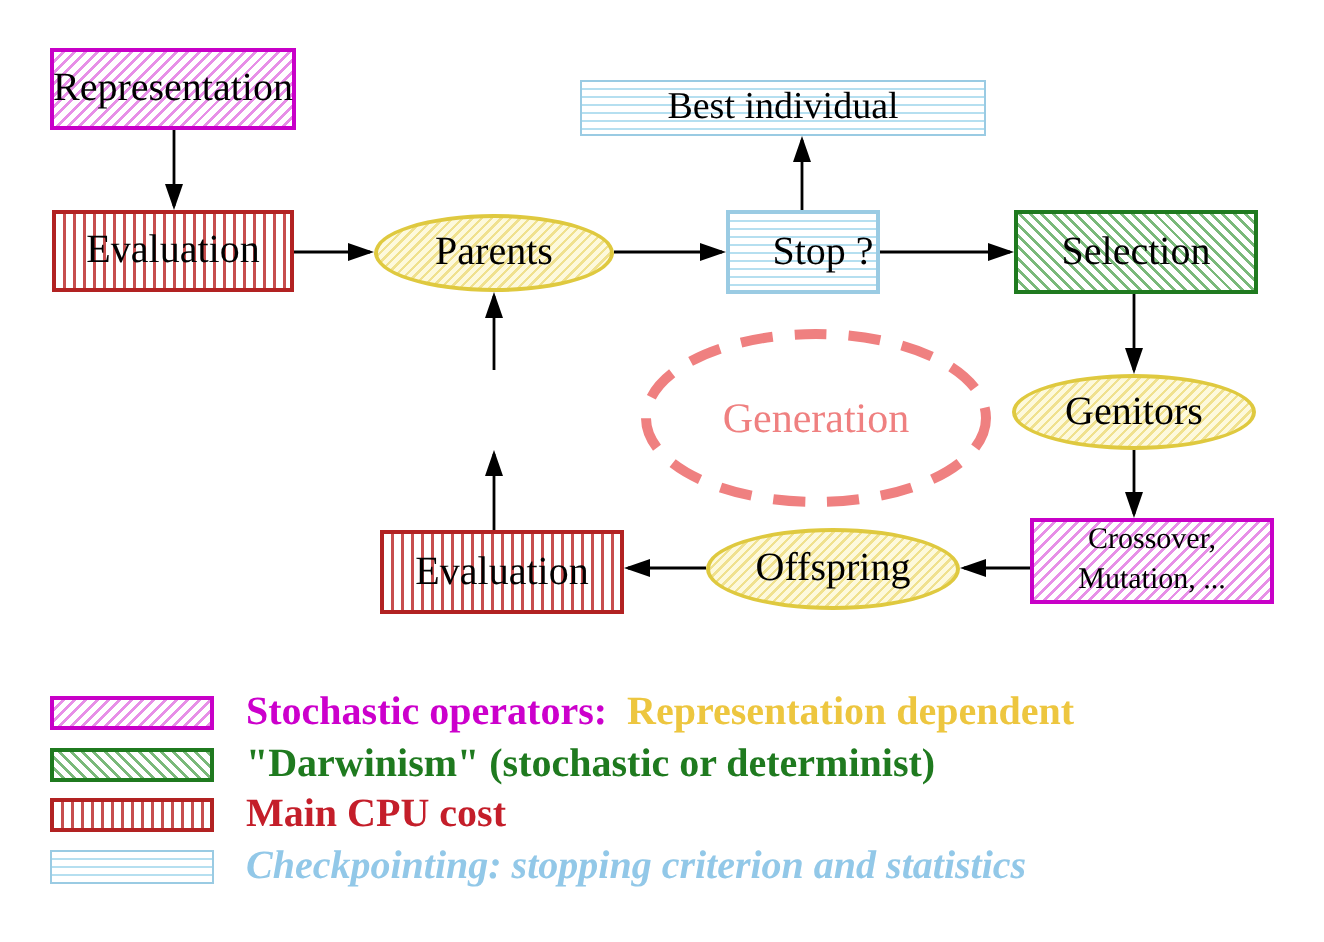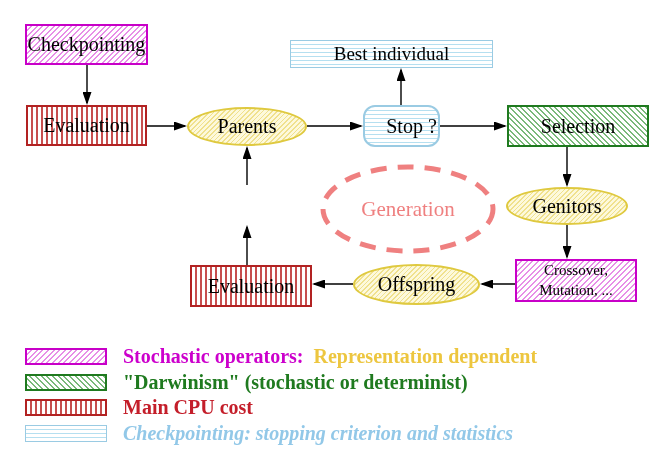--- a/index.html
+++ b/index.html
@@ -26,29 +26,29 @@
   }
   .stripes-blue{
     background:repeating-linear-gradient(180deg,#ffffff 0 2.8px,#b5dff0 2.8px 4px);
     border:1px solid #9acbe3;
   }
   .hatch-yellow{
     background:repeating-linear-gradient(135deg,#fdf9dc 0 2.2px,#f0e18e 2.2px 3.4px);
     border:2px solid #dfc93f;
   }
   .ellipse{border-radius:50%;}
-  .rounded{border-radius:12px;padding-left:20px;}
+  .rounded{border-radius:0;padding-left:20px;}
 
   
   #n-initialisation{left:25px;top:24px;width:123px;height:41px;}
   #n-evaluation-top{left:26px;top:105px;width:121px;height:41px;}
   #n-parents{left:187px;top:107px;width:120px;height:39px;border-width:2px;}
   #n-best-individual{left:290px;top:40px;width:203px;height:28px;font-size:19px;}
   #n-stop{left:363px;top:105px;width:77px;height:42px;border-width:2px;}
-  #n-selection{left:507px;top:105px;width:142px;height:42px;}
+  #n-selection{left:507px;top:105px;width:122px;height:42px;}
   #n-genitors{left:506px;top:187px;width:122px;height:38px;}
   #n-crossover{left:515px;top:259px;width:122px;height:43px;font-size:15px;line-height:1.3;flex-direction:column;}
   #n-offspring{left:353px;top:264px;width:127px;height:41px;}
   #n-evaluation-bottom{left:190px;top:265px;width:122px;height:42px;}
   #n-replacement{left:185px;top:185px;width:122px;height:40px;font-size:18px;}
   #n-generation{
     left:323px;top:167px;width:170px;height:84px;border:none;background:none;
     color:#ef8080;font-size:21px;
   }
 
@@ -88,21 +88,21 @@
     <line x1="440" y1="126" x2="505" y2="126" stroke="#000" stroke-width="1.4" marker-end="url(#ah)"></line>
     <line x1="567" y1="147" x2="567" y2="185" stroke="#000" stroke-width="1.4" marker-end="url(#ah)"></line>
     <line x1="567" y1="225" x2="567" y2="257" stroke="#000" stroke-width="1.4" marker-end="url(#ah)"></line>
     <line x1="515" y1="284" x2="482" y2="284" stroke="#000" stroke-width="1.4" marker-end="url(#ah)"></line>
     <line x1="353" y1="284" x2="314" y2="284" stroke="#000" stroke-width="1.4" marker-end="url(#ah)"></line>
     <line x1="247" y1="265" x2="247" y2="227" stroke="#000" stroke-width="1.4" marker-end="url(#ah)"></line>
     <line x1="247" y1="185" x2="247" y2="148" stroke="#000" stroke-width="1.4" marker-end="url(#ah)"></line>
   </svg>
 
   <div class="node hatch-magenta" id="n-initialisation">
-    <span>Checkpointing</span>
+    <span>Representation</span>
   </div>
 
   <div class="node stripes-red" id="n-evaluation-top">
     <span>Evaluation</span>
   </div>
 
   <div class="node hatch-yellow ellipse" id="n-parents">
     <span>Parents</span>
   </div>
 

